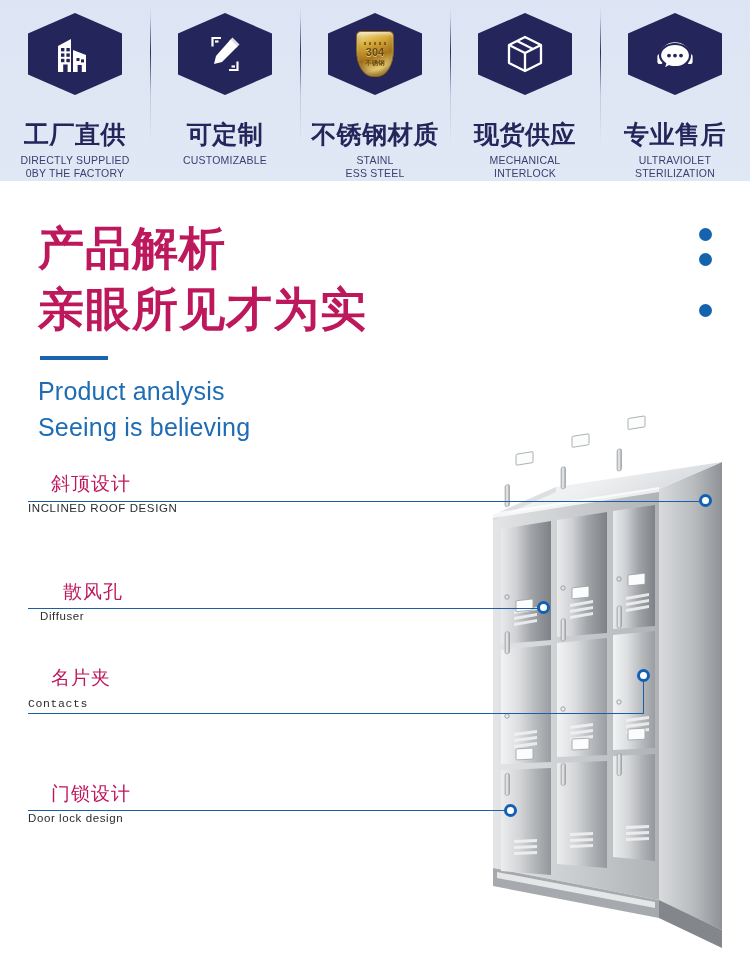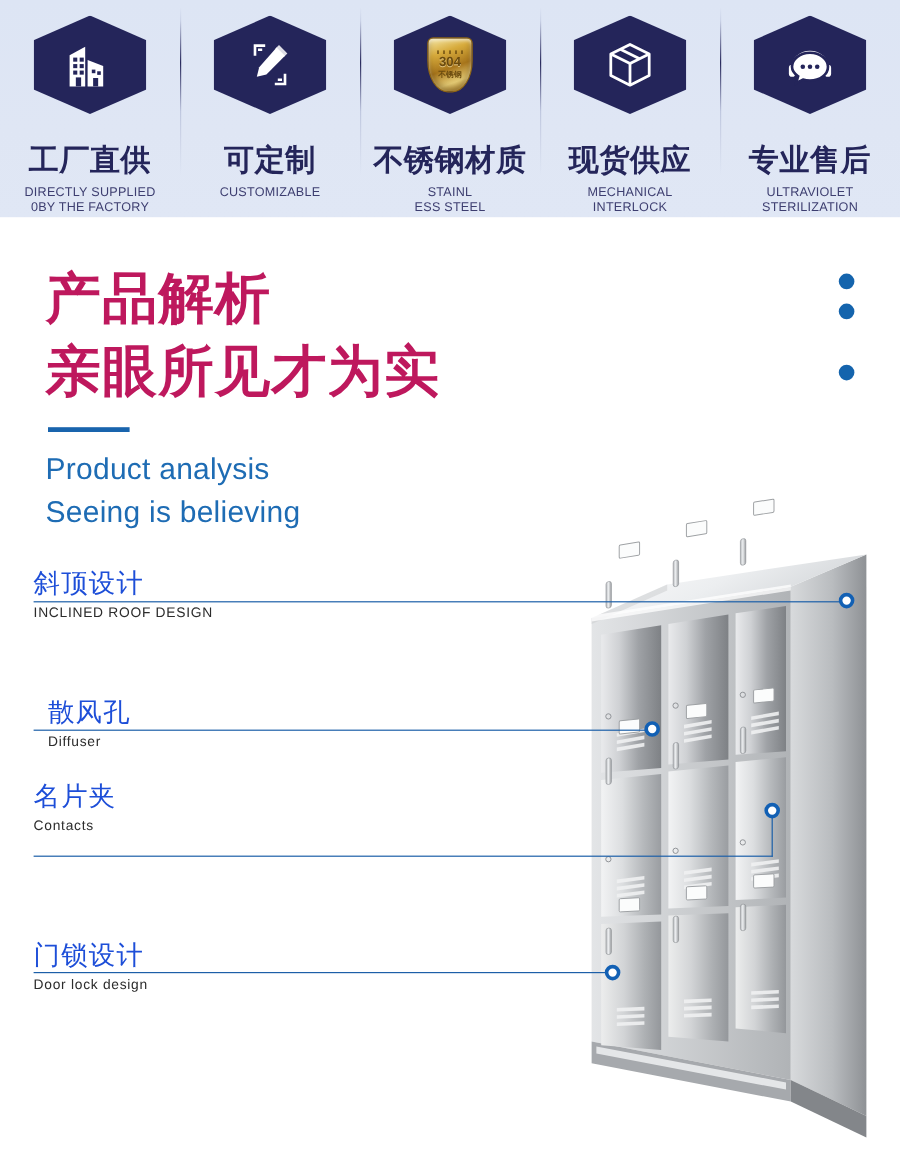--- a/index.html
+++ b/index.html
@@ -94,22 +94,22 @@
   }
   .dots i:nth-child(1){ margin-bottom:12px; }
   .dots i:nth-child(2){ margin-bottom:38px; }
 
   
   .locker { position:absolute; left:0; top:0; width:750px; height:977px; }
 
   
   .callout { position:absolute; }
   .callout .c-cn {
-    font-size:22px; color:#1d4ed8; font-weight:400;
-    line-height:1.2; letter-spacing:1px; white-space:nowrap;
+    font-size:19px; color:#be185d; font-weight:400;
+    line-height:1.2; letter-spacing:1px; white-space:nowrap;margin-left:23px;
   }
   .callout .c-en {
     font-size:11.5px; color:#2c2c2c; letter-spacing:.6px;
     margin-top:6px; white-space:nowrap;
   }
   .c-line { position:absolute; height:1px; background:#1c5fa8; }
   .c-vline { position:absolute; width:1px; background:#1c5fa8; }
   .c-dot {
     position:absolute; width:13px; height:13px; border-radius:50%;
     background:#ffffff; border:3px solid #1260b4;
@@ -374,21 +374,21 @@
 <div class="c-line" style="left:28px; top:501px; width:678px;"></div>
 <div class="c-dot" style="left:699px; top:494px;"></div>
 
 <div class="callout" style="left:40px; top:581px;">
   <div class="c-cn">散风孔</div>
   <div class="c-en">Diffuser</div>
 </div>
 <div class="c-line" style="left:28px; top:608px; width:516px;"></div>
 <div class="c-dot" style="left:537px; top:601px;"></div>
 
-<div class="callout" style="left:28px; top:651px;">
+<div class="callout" style="left:28px; top:668px;font-family:Liberation Mono, monospace;">
   <div class="c-cn">名片夹</div>
   <div class="c-en">Contacts</div>
 </div>
 <div class="c-line" style="left:28px; top:713px; width:616px;"></div>
 <div class="c-vline" style="left:643px; top:681px; height:33px;"></div>
 <div class="c-dot" style="left:637px; top:669px;"></div>
 
 <div class="callout" style="left:28px; top:783px;">
   <div class="c-cn">门锁设计</div>
   <div class="c-en">Door lock design</div>

